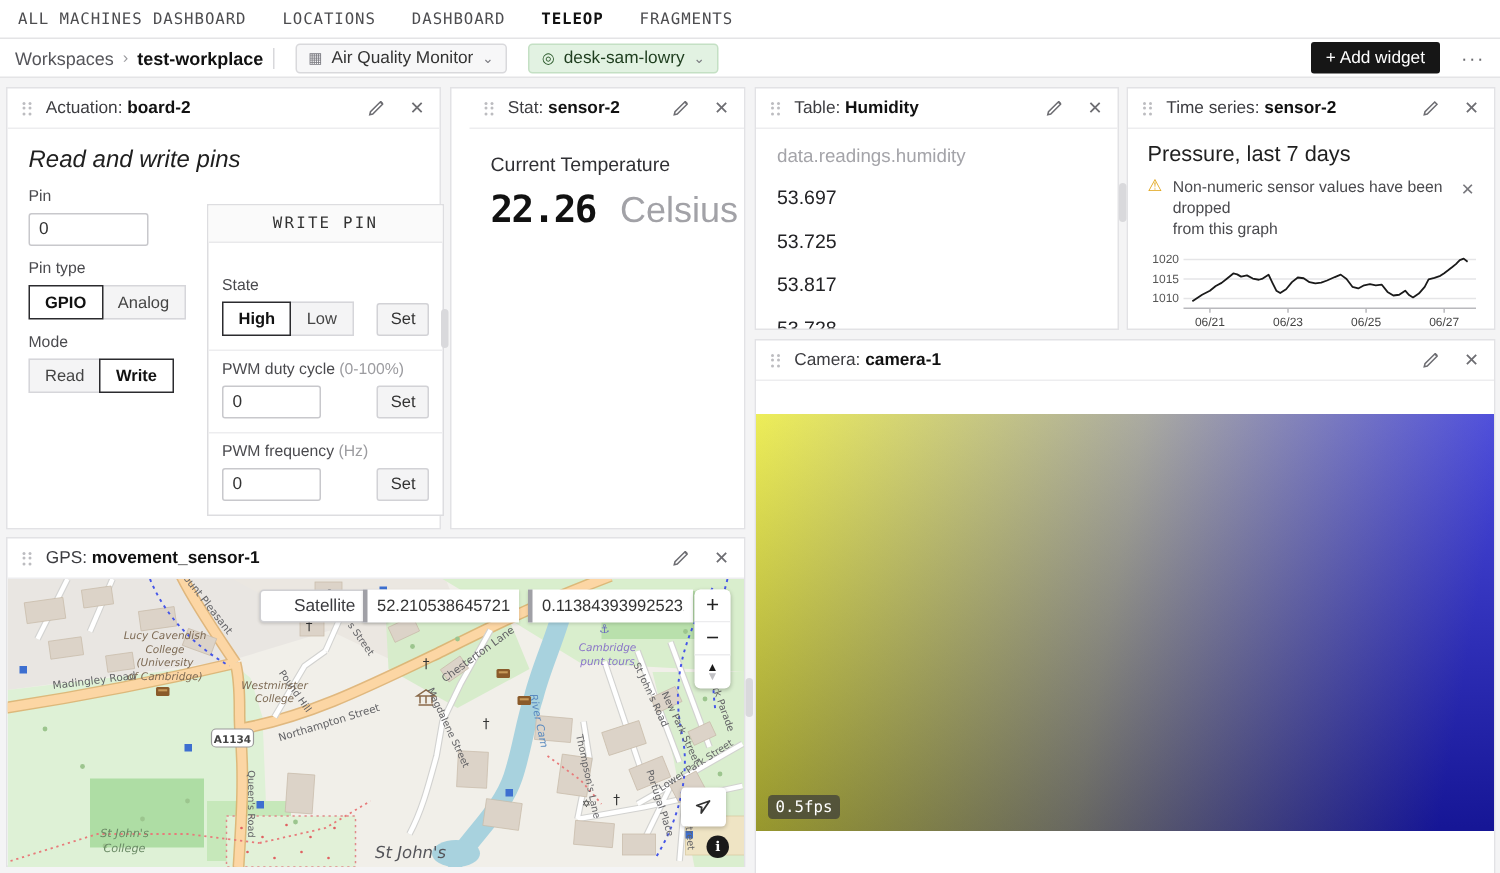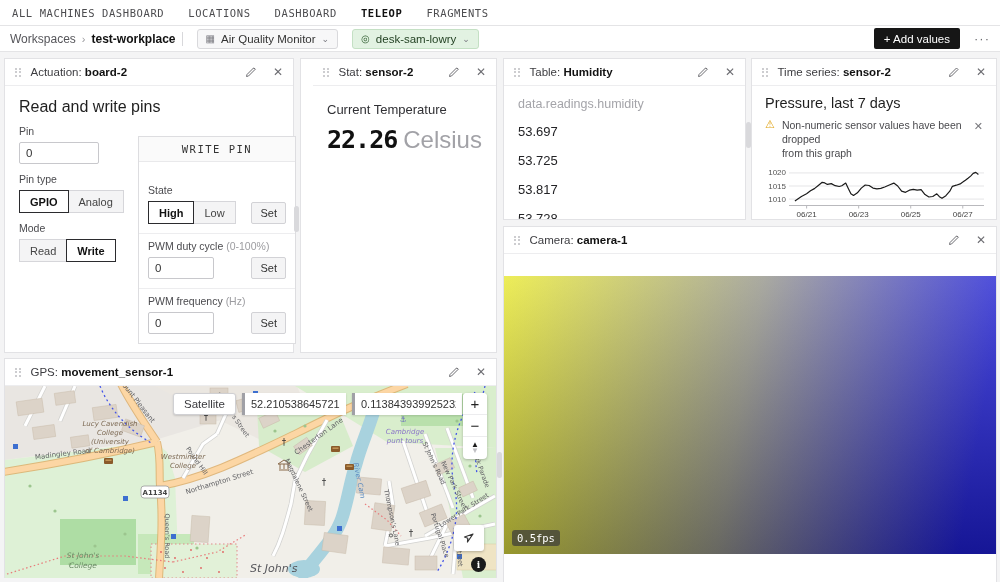--- a/index.html
+++ b/index.html
@@ -39,21 +39,21 @@
   .drag i { width:2px; height:2px; background:#bcbcc0; border-radius:50%; }
   .wtitle { font-size:11.5px; color:#3c3c40; white-space:nowrap; }
   .wtitle b { color:#111; }
   .whead-icons { margin-left:auto; display:flex; align-items:center; gap:16px; }
   .icon-btn { color:#6d6d72; font-size:12px; line-height:1; cursor:pointer; }
   .icon-btn svg { display:block; }
 
   
   #w-actuation { left:4px; top:58px; width:290px; height:295px; }
   .act-body { position:relative; padding:12px 14px; }
-  .act-h { font-size:16px; color:#1f1f1f; font-weight:400; margin-bottom:4px; }
+  .act-h { font-size:16px; color:#1f1f1f; font-weight:400; margin-bottom:4px;font-style:italic; }
   .flabel { font-size:10.5px; color:#4a4a4e; margin:9px 0 5px; }
   .flabel .unit { color:#9c9ca0; }
   .tinput { height:22px; border:1px solid #c8c8cc; border-radius:2px; font-size:11.5px;
     padding:0 6px; width:80px; color:#333; background:#fff; }
   .seg { display:inline-flex; }
   .seg .sbtn { height:23px; padding:0 10px; font-size:11px; background:#f4f4f5; border:1px solid #d6d6da;
     color:#444; cursor:pointer; }
   .seg .sbtn + .sbtn { margin-left:-1px; }
   .seg .sbtn.sel { background:#fff; border:1px solid #2b2b2e; color:#111; font-weight:bold; z-index:1; position:relative; }
   .panel { position:absolute; left:133px; top:50px; width:158px; border:1px solid #dddde0; background:#fff; }
@@ -64,21 +64,21 @@
   .psec + .psec { border-top:1px solid #ededef; }
   .prow { display:flex; align-items:center; }
   .set-btn { margin-left:auto; height:22px; padding:0 8px; font-size:11px; background:#f4f4f5;
     border:1px solid #d2d2d6; border-radius:2px; color:#333; cursor:pointer; }
   .pwm-input { width:66px; height:22px; }
 
   
   #w-stat { left:300px; top:58px; width:197px; height:295px;padding-left:12px; }
   .stat-body { padding:16px 14px; }
   .stat-label { font-size:13px; color:#303034; margin-bottom:8px; }
-  .stat-row { display:flex; align-items:baseline; gap:6px; }
+  .stat-row { display:flex; align-items:baseline; gap:16px; }
   .stat-val { font-family:"DejaVu Sans Mono",monospace; font-weight:bold; font-size:25px; color:#111;
     letter-spacing:-1px; }
   .stat-unit { font-size:24px; color:#a2a2a7; font-weight:400; }
 
   
   #w-table { left:503px; top:58px; width:243px; height:162px; overflow:hidden; }
   .tbl-body { padding:11px 14px; }
   .tbl-col { font-size:12.5px; color:#a4a4a9; margin-bottom:13px; }
   .tbl-row { font-size:13px; color:#232326; margin-bottom:14px; }
 
@@ -98,21 +98,21 @@
     background:
       linear-gradient(to bottom, rgba(255,255,255,0.20), rgba(0,0,0,0.30)),
       linear-gradient(100deg, #e9e92f 0%, #95958a 48%, #1f1fd6 93%); }
   .fps { position:absolute; left:8px; bottom:8px; background:rgba(66,66,58,.78); color:#fff;
     font-family:"DejaVu Sans Mono",monospace; font-size:10.5px; padding:2px 5px; border-radius:3px; }
 
   
   #w-gps { left:4px; top:358px; width:493px; height:220px; }
   .map-wrap { position:absolute; left:0; top:27px; width:491px; height:192px; overflow:hidden; cursor:grab; }
   .map-ovl { position:absolute; display:flex; align-items:center; }
-  .sat-btn { left:168px; top:34px; height:22px; padding:0 10px; background:#fff; border:1px solid #d0d0d3;
+  .sat-btn { left:168px; top:34px; height:22px; padding:0 22px; background:#fff; border:1px solid #d0d0d3;
     border-radius:3px; font-size:11.5px; color:#3a3a3e; box-shadow:0 1px 2px rgba(0,0,0,.15); cursor:pointer; }
   .coord { top:34px; height:22px; background:#fff; border:none; border-left:3px solid #a0a0a6;
     box-shadow:0 1px 2px rgba(0,0,0,.15); font-size:11px; color:#333; padding:0 6px; position:absolute; }
   .zoomstack { position:absolute; right:9px; top:34px; width:24px; background:#fff; border-radius:4px;
     box-shadow:0 1px 3px rgba(0,0,0,.25); overflow:hidden; }
   .zbtn { width:24px; height:22px; display:flex; align-items:center; justify-content:center;
     font-size:15px; color:#222; cursor:pointer; border-bottom:1px solid #ececee; background:#fff; border-left:none; border-right:none; border-top:none;}
   .zbtn:last-child { border-bottom:none; }
   .compass { width:24px; height:22px; display:flex; flex-direction:column; align-items:center;
     justify-content:center; cursor:pointer; font-size:8px; line-height:.8; }
@@ -146,21 +146,21 @@
     <span class="icn">▦</span>
     <span>Air Quality Monitor</span>
     <span class="chev">⌄</span>
   </span>
   <span class="pill machine">
     <span class="icn">◎</span>
     <span>desk-sam-lowry</span>
     <span class="chev">⌄</span>
   </span>
   <span class="toolbar-right">
-    <button class="add-widget">+ Add values</button>
+    <button class="add-widget">+ Add widget</button>
     <span class="more-dots">···</span>
   </span>
 </div>
 
 <div class="widget" id="w-actuation">
   <div class="whead">
     <span class="drag">
         <i></i>
         <i></i>
         <i></i>

